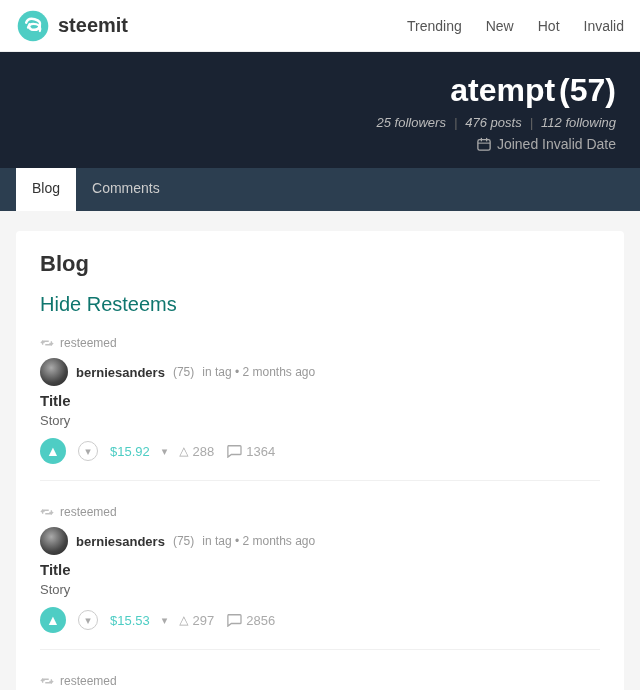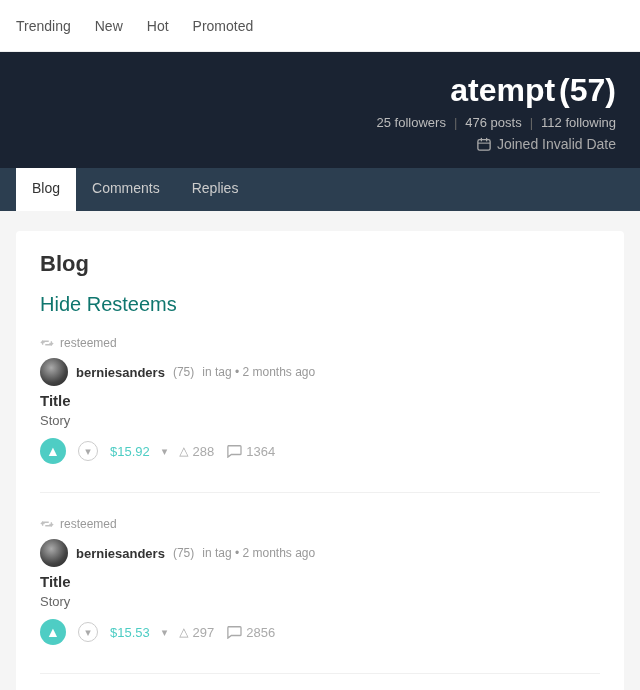--- a/index.html
+++ b/index.html
@@ -55,20 +55,21 @@
       color: #fff;
     }
     .profile-stats {
       display: flex;
       justify-content: flex-end;
       align-items: center;
       gap: 8px;
       margin-top: 6px;
       font-size: 13px;
       color: #bbb;
+      font-style: italic;
     }
     .profile-stats .sep {
       color: #666;
     }
     .profile-meta {
       display: flex;
       justify-content: flex-end;
       align-items: center;
       gap: 6px;
       margin-top: 6px;
@@ -122,21 +123,21 @@
       color: #0f766e;
       font-size: 20px;
       cursor: pointer;
       margin-bottom: 20px;
       display: inline-block;
     }
 
     
     .post-item {
       margin-bottom: 24px;
-      padding-bottom: 28px;
+      padding-bottom: 16px;
       border-bottom: 1px solid #f0f0f0;
     }
     .post-item:last-child { border-bottom: none; }
     .resteemed-label {
       display: flex;
       align-items: center;
       gap: 6px;
       color: #999;
       font-size: 12px;
       margin-bottom: 8px;
@@ -248,25 +249,33 @@
     }
     .comment-bubble {
       width: 16px;
       height: 14px;
     }
   </style>
 </head>
 <body>
 
 <div class="top-nav">
+  <div class="logo-area">
+    <svg class="logo-icon" viewBox="0 0 40 40" xmlns="http://www.w3.org/2000/svg">
+      <circle cx="20" cy="20" r="18" fill="#4ecdc4"></circle>
+      <path d="M12 16 Q14 10 22 12 Q30 14 28 20 Q26 26 18 24 Q14 22 16 18" fill="none" stroke="white" stroke-width="3" stroke-linecap="round"></path>
+      <path d="M14 22 Q16 16 24 18 Q30 20 28 26" fill="none" stroke="white" stroke-width="2.5" stroke-linecap="round"></path>
+    </svg>
+    <span class="logo-text">steemit</span>
+  </div>
   <nav class="nav-links">
     <a class="nav-link">Trending</a>
     <a class="nav-link">New</a>
     <a class="nav-link">Hot</a>
-    <a class="nav-link">Promoted</a>
+    <a class="nav-link">Invalid</a>
   </nav>
 </div>
 
 <div class="profile-banner">
   <div>
     <span class="profile-name">atempt</span>
     <span class="profile-name reputation"> (<span>57</span>)</span>
   </div>
   <div class="profile-stats">
     <span>25 followers</span>
@@ -282,21 +291,20 @@
       <line x1="5" y1="1" x2="5" y2="5" stroke="#aaa" stroke-width="1.5"></line>
       <line x1="11" y1="1" x2="11" y2="5" stroke="#aaa" stroke-width="1.5"></line>
     </svg>
     <span>Joined Invalid Date</span>
   </div>
 </div>
 
 <div class="profile-tabs">
   <div class="tab active">Blog</div>
   <div class="tab">Comments</div>
-  <div class="tab">Replies</div>
 </div>
 
 <div class="main-content">
   <div class="content-card">
     <h2 class="blog-title">Blog</h2>
     <a class="hide-resteems">Hide Resteems</a>
 
     
     <div class="post-item">
       <div class="resteemed-label">

